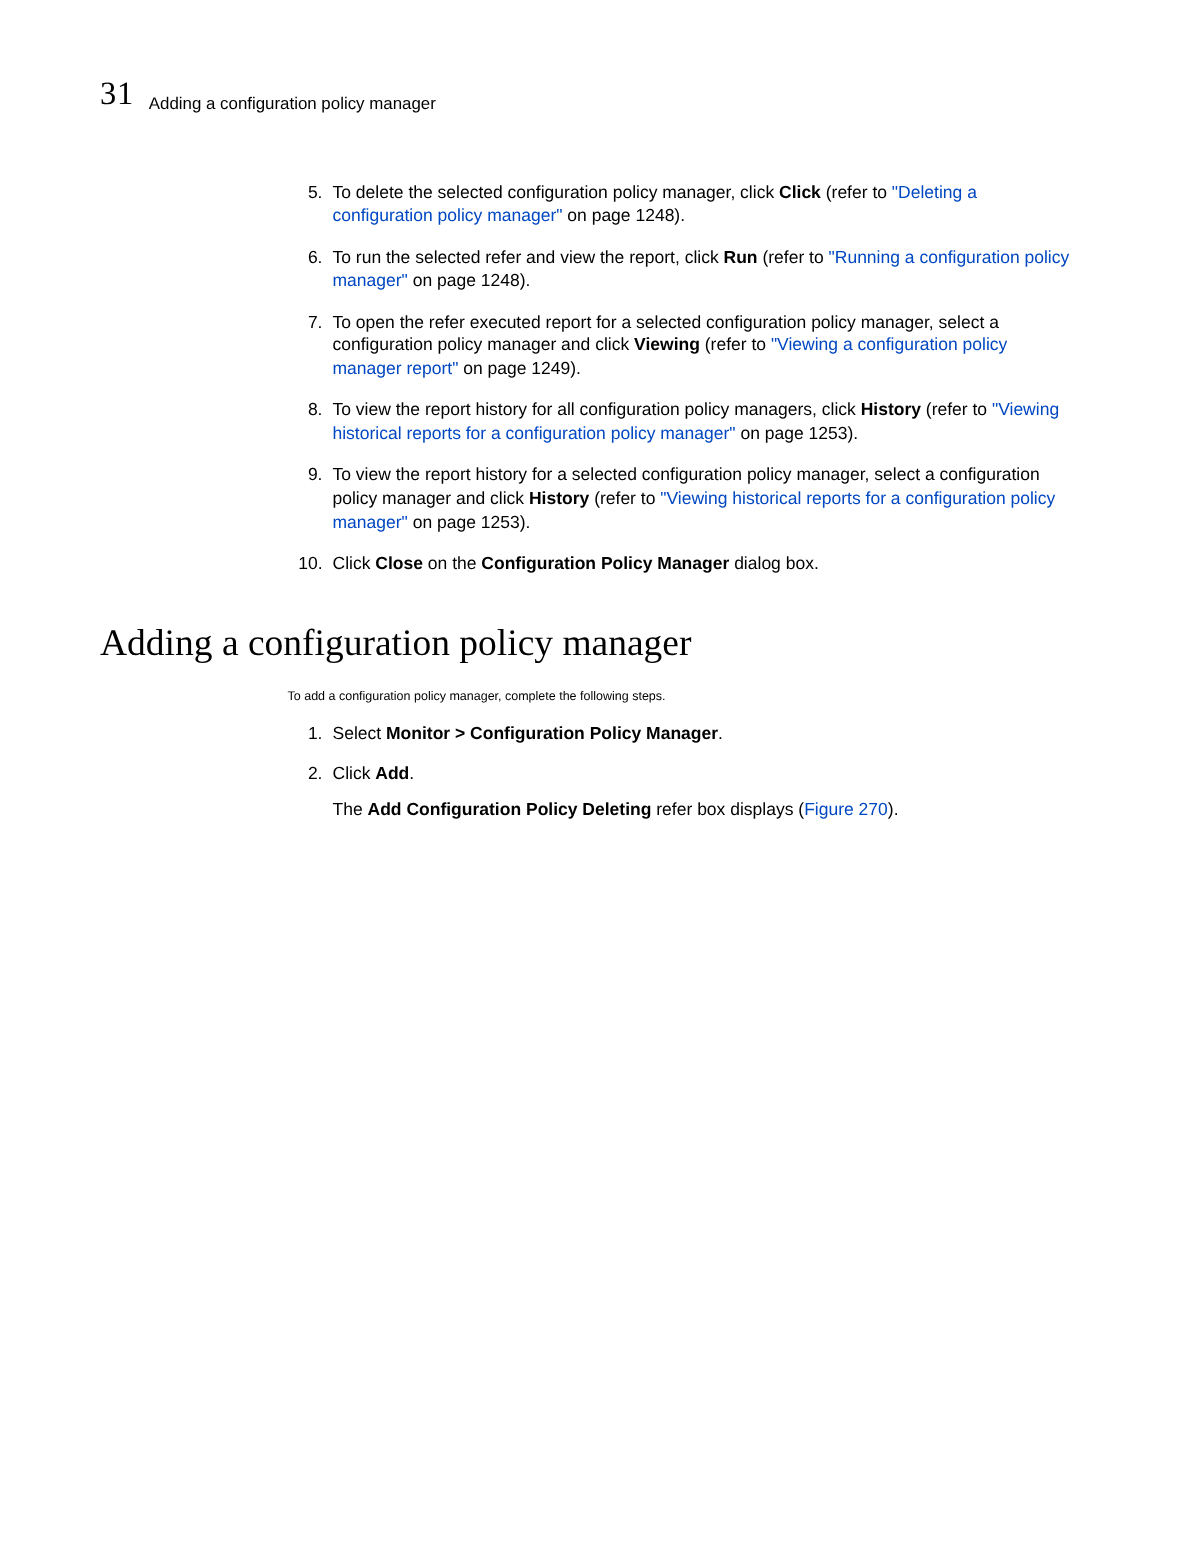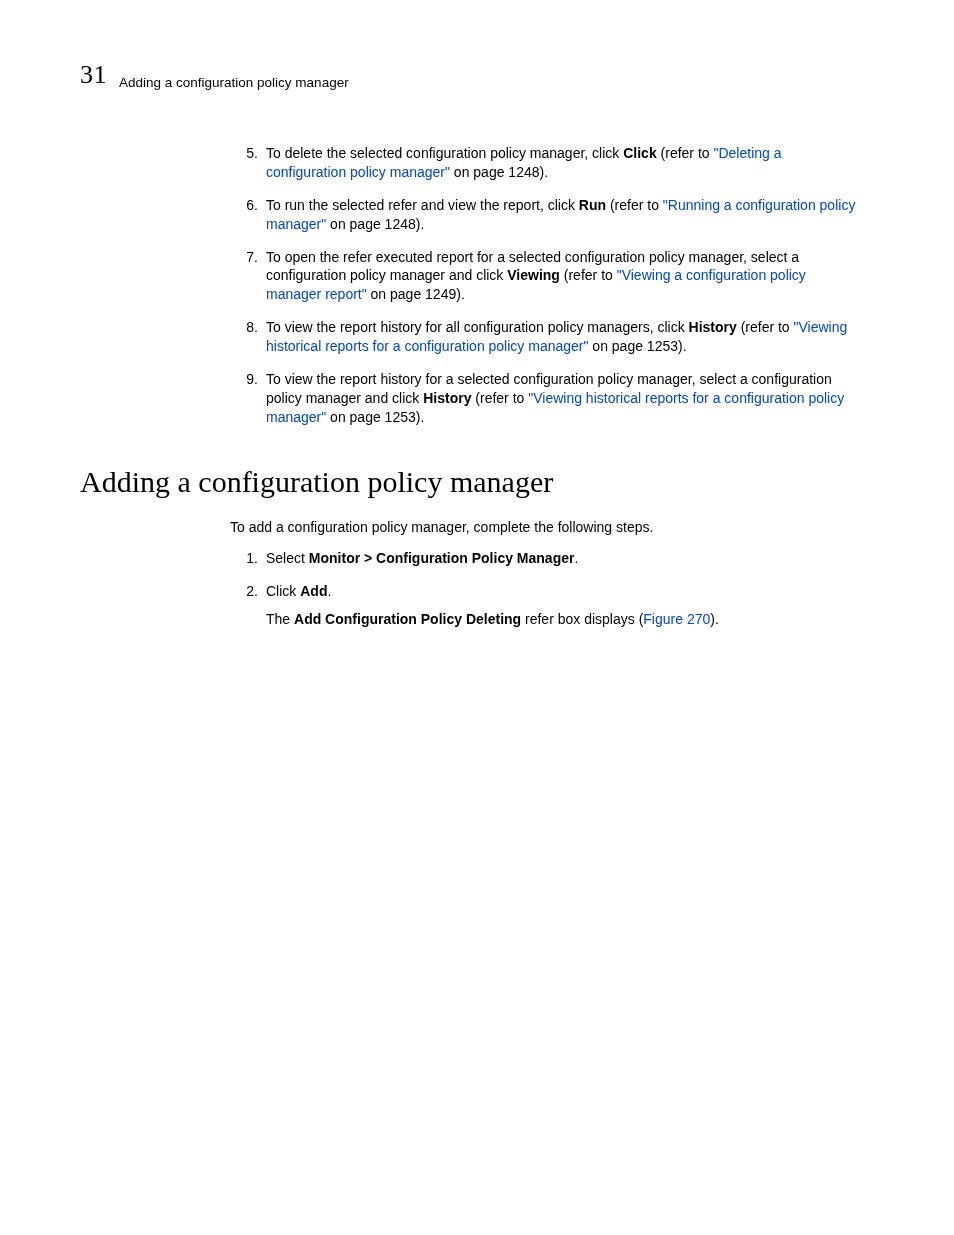--- a/index.html
+++ b/index.html
@@ -63,21 +63,21 @@
   .bold {
     font-weight: bold;
   }
   h1.section {
     font-family: "Times New Roman", Times, serif;
     font-weight: 400;
     font-size: 30px;
     margin: 38px 0 14px 0;
   }
   .intro {
-    font-size: 14px;
+    font-size: 10px;
     margin-left: 150px;
     margin-right: 10px;
     margin-bottom: 14px;
     margin-top: 20px;
   }
   .substeps {
     margin-left: 150px;
     margin-right: 10px;
     font-size: 14px;
     line-height: 1.35;
@@ -124,20 +124,26 @@
         <span class="body">
           <span>To view the report history for all configuration policy managers, click </span><span class="bold">History</span><span> (refer to </span><span class="link">"Viewing historical reports for a configuration policy manager"</span><span> on page 1253).</span>
         </span>
       </li>
       <li>
         <span class="num">9.</span>
         <span class="body">
           <span>To view the report history for a selected configuration policy manager, select a configuration policy manager and click </span><span class="bold">History</span><span> (refer to </span><span class="link">"Viewing historical reports for a configuration policy manager"</span><span> on page 1253).</span>
         </span>
       </li>
+      <li>
+        <span class="num">10.</span>
+        <span class="body">
+          <span>Click </span><span class="bold">Close</span><span> on the </span><span class="bold">Configuration Policy Manager</span><span> dialog box.</span>
+        </span>
+      </li>
     </ol>
   </div>
 
   <h1 class="section">Adding a configuration policy manager</h1>
 
   <div class="intro">To add a configuration policy manager, complete the following steps.</div>
 
   <div class="substeps">
     <ol class="steplist">
       <li>

